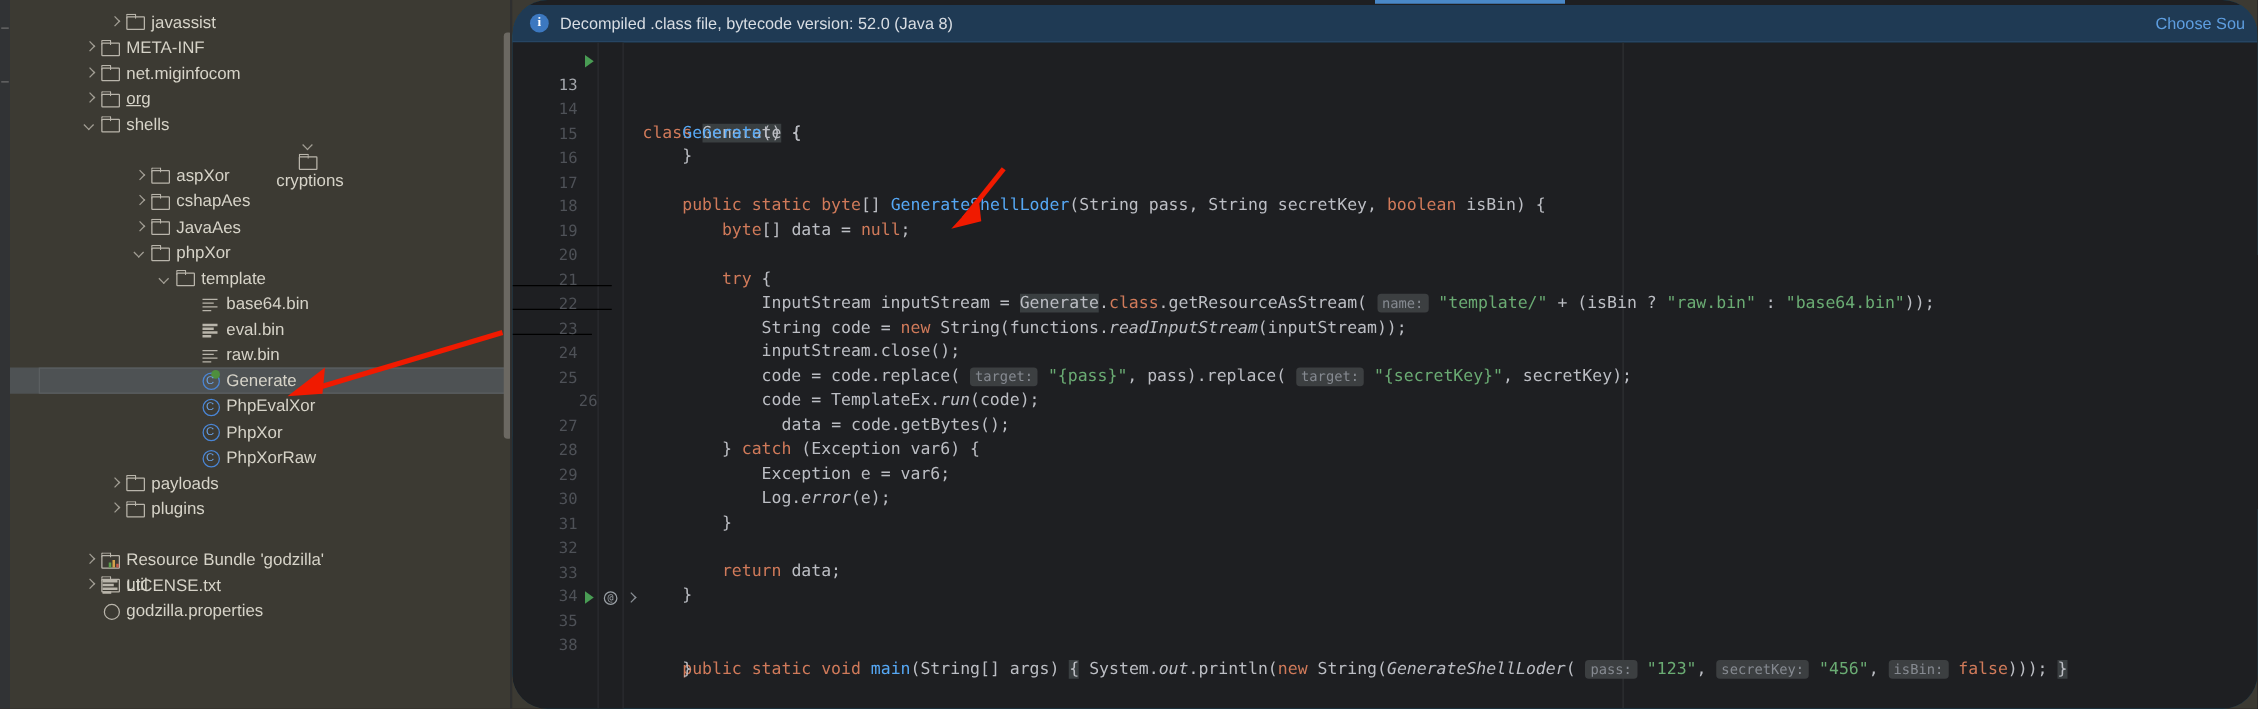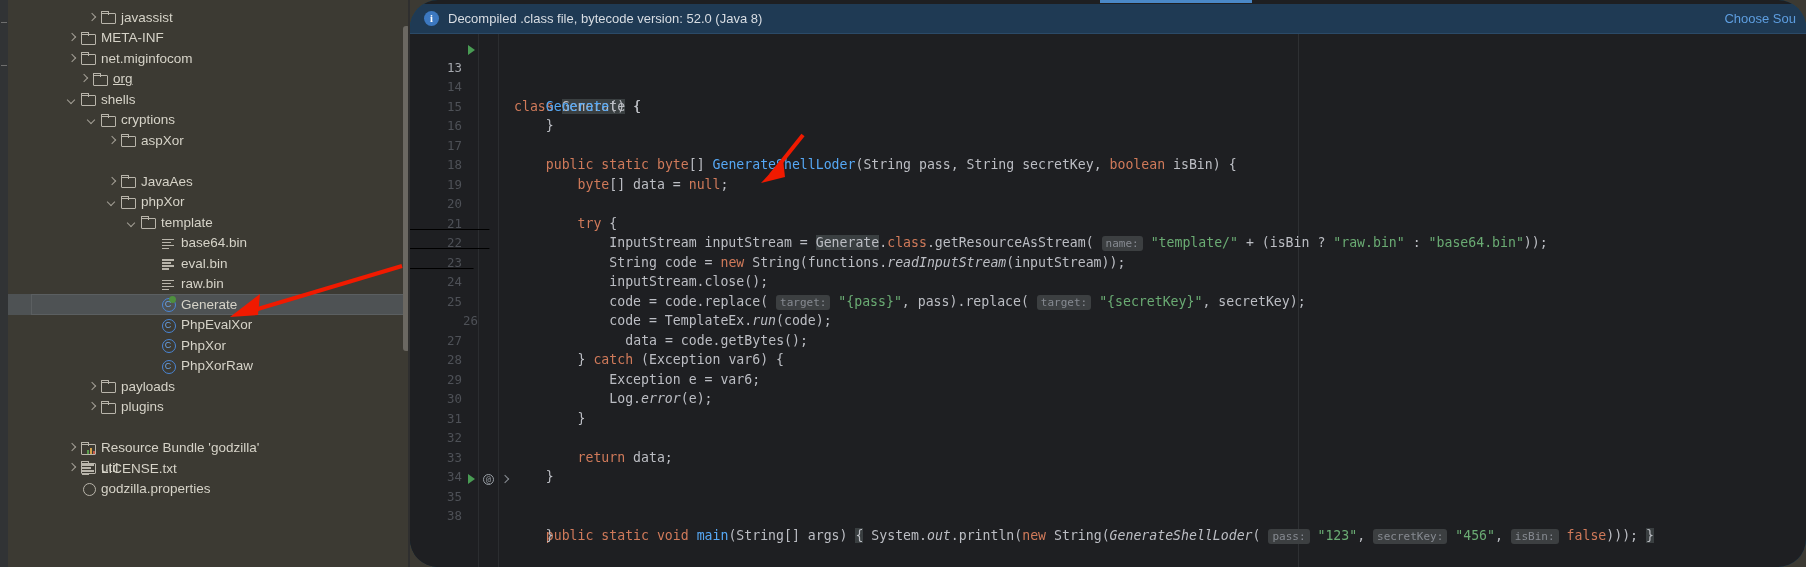--- a/index.html
+++ b/index.html
@@ -229,39 +229,44 @@
         <div class="row" style="padding-left: 58px; position: absolute; left: 0px; right: 0px; top: 27.5px;">
           <span class="arrow r"></span>
           <span class="ico folder"></span>
           <span class="lbl">META-INF</span>
         </div>
         <div class="row" style="padding-left: 58px; position: absolute; left: 0px; right: 0px; top: 48px;">
           <span class="arrow r"></span>
           <span class="ico folder"></span>
           <span class="lbl">net.miginfocom</span>
         </div>
-        <div class="row" style="padding-left: 58px; position: absolute; left: 12px; right: 0px; top: 68.5px; text-decoration: underline;">
+        <div class="row" style="padding-left: 58px; position: absolute; left: 0px; right: 0px; top: 68.5px; text-decoration: underline;">
           <span class="arrow r"></span>
           <span class="ico folder"></span>
           <span class="lbl">org</span>
         </div>
         <div class="row" style="padding-left: 58px; position: absolute; left: 0px; right: 0px; top: 89px;">
           <span class="arrow d"></span>
           <span class="ico folder"></span>
           <span class="lbl">shells</span>
         </div>
-        <div class="row" style="padding-left: 78px; position: absolute; left: 0px; right: 0px; top: 109.5px;">
+        <div class="row" style="padding-left: 78px; position: absolute; left: 0px; right: 0px; top: 109.5px; flex-direction: column;">
           <span class="arrow d"></span>
           <span class="ico folder"></span>
           <span class="lbl">cryptions</span>
         </div>
         <div class="row" style="padding-left: 98px; position: absolute; left: 0px; right: 0px; top: 130px;">
           <span class="arrow r"></span>
           <span class="ico folder"></span>
           <span class="lbl">aspXor</span>
+        </div>
+        <div class="row" style="padding-left: 98px; position: absolute; left: 0px; right: 0px; top: 150.5px;">
+          <span class="arrow r"></span>
+          <span class="ico folder"></span>
+          <span class="lbl">cshapAes</span>
         </div>
         <div class="row" style="padding-left: 98px; position: absolute; left: 0px; right: 0px; top: 171px;">
           <span class="arrow r"></span>
           <span class="ico folder"></span>
           <span class="lbl">JavaAes</span>
         </div>
         <div class="row" style="padding-left: 98px; position: absolute; left: 0px; right: 0px; top: 191.5px;">
           <span class="arrow d"></span>
           <span class="ico folder"></span>
           <span class="lbl">phpXor</span>

